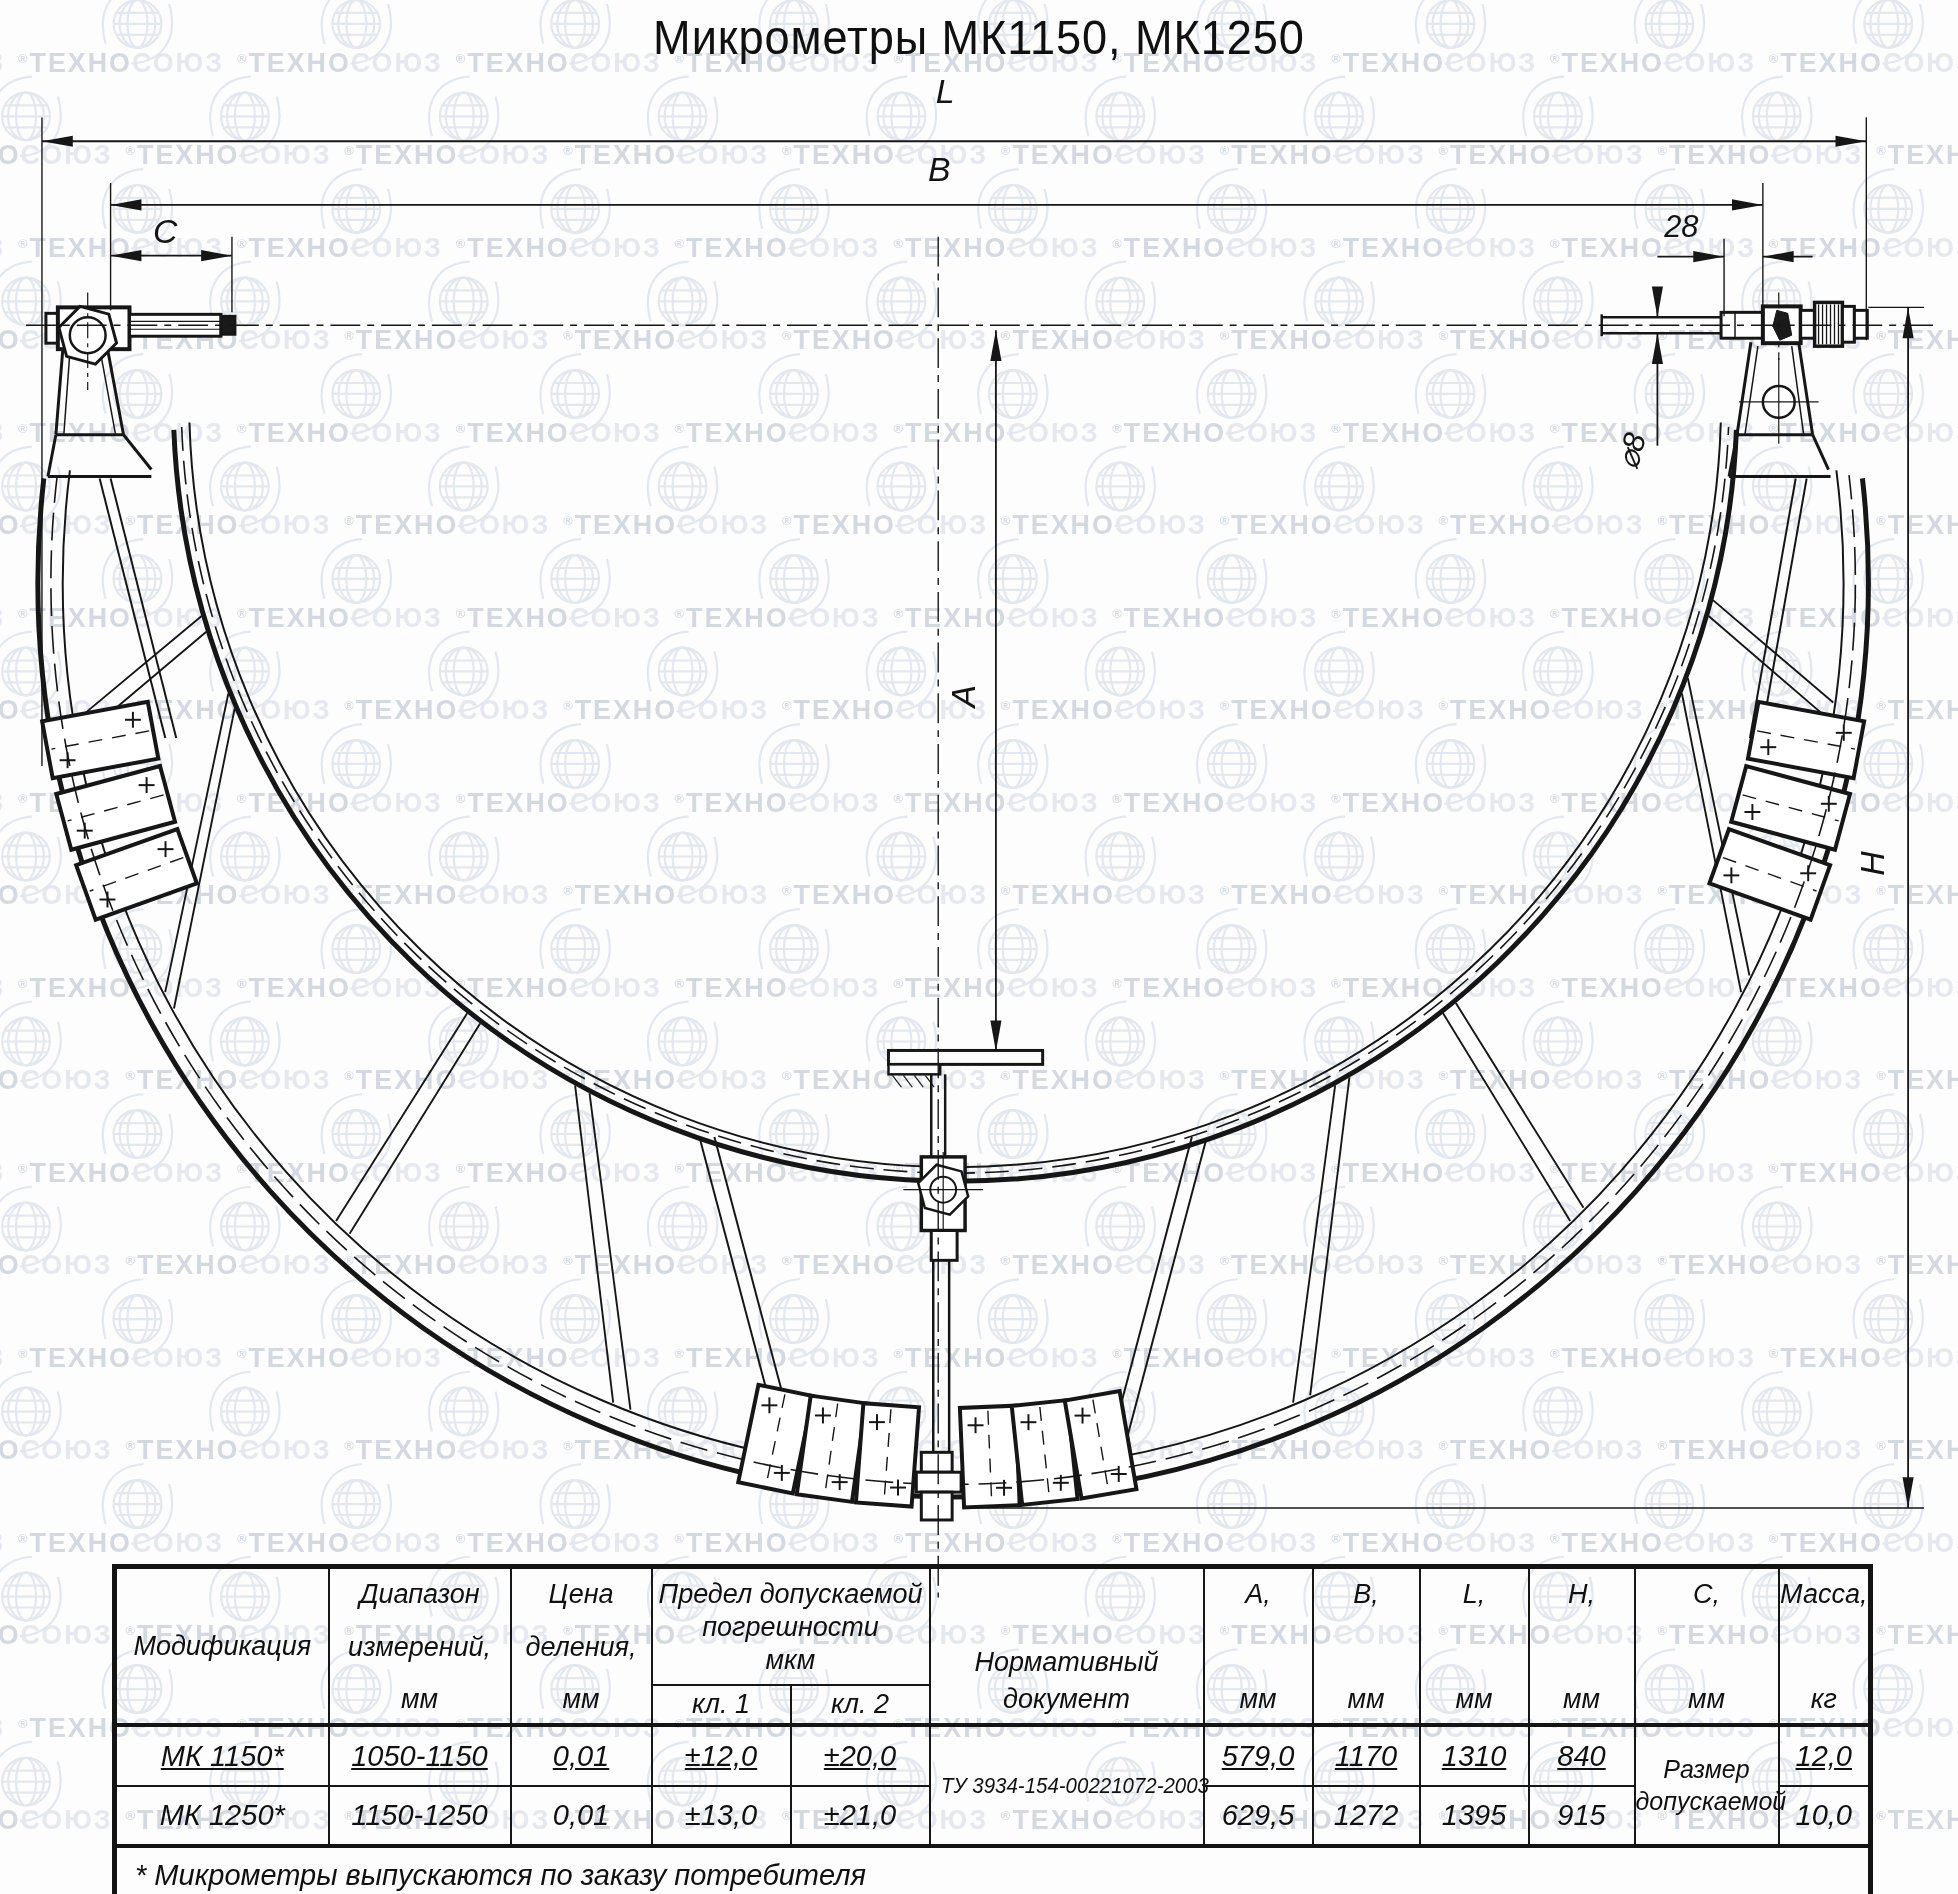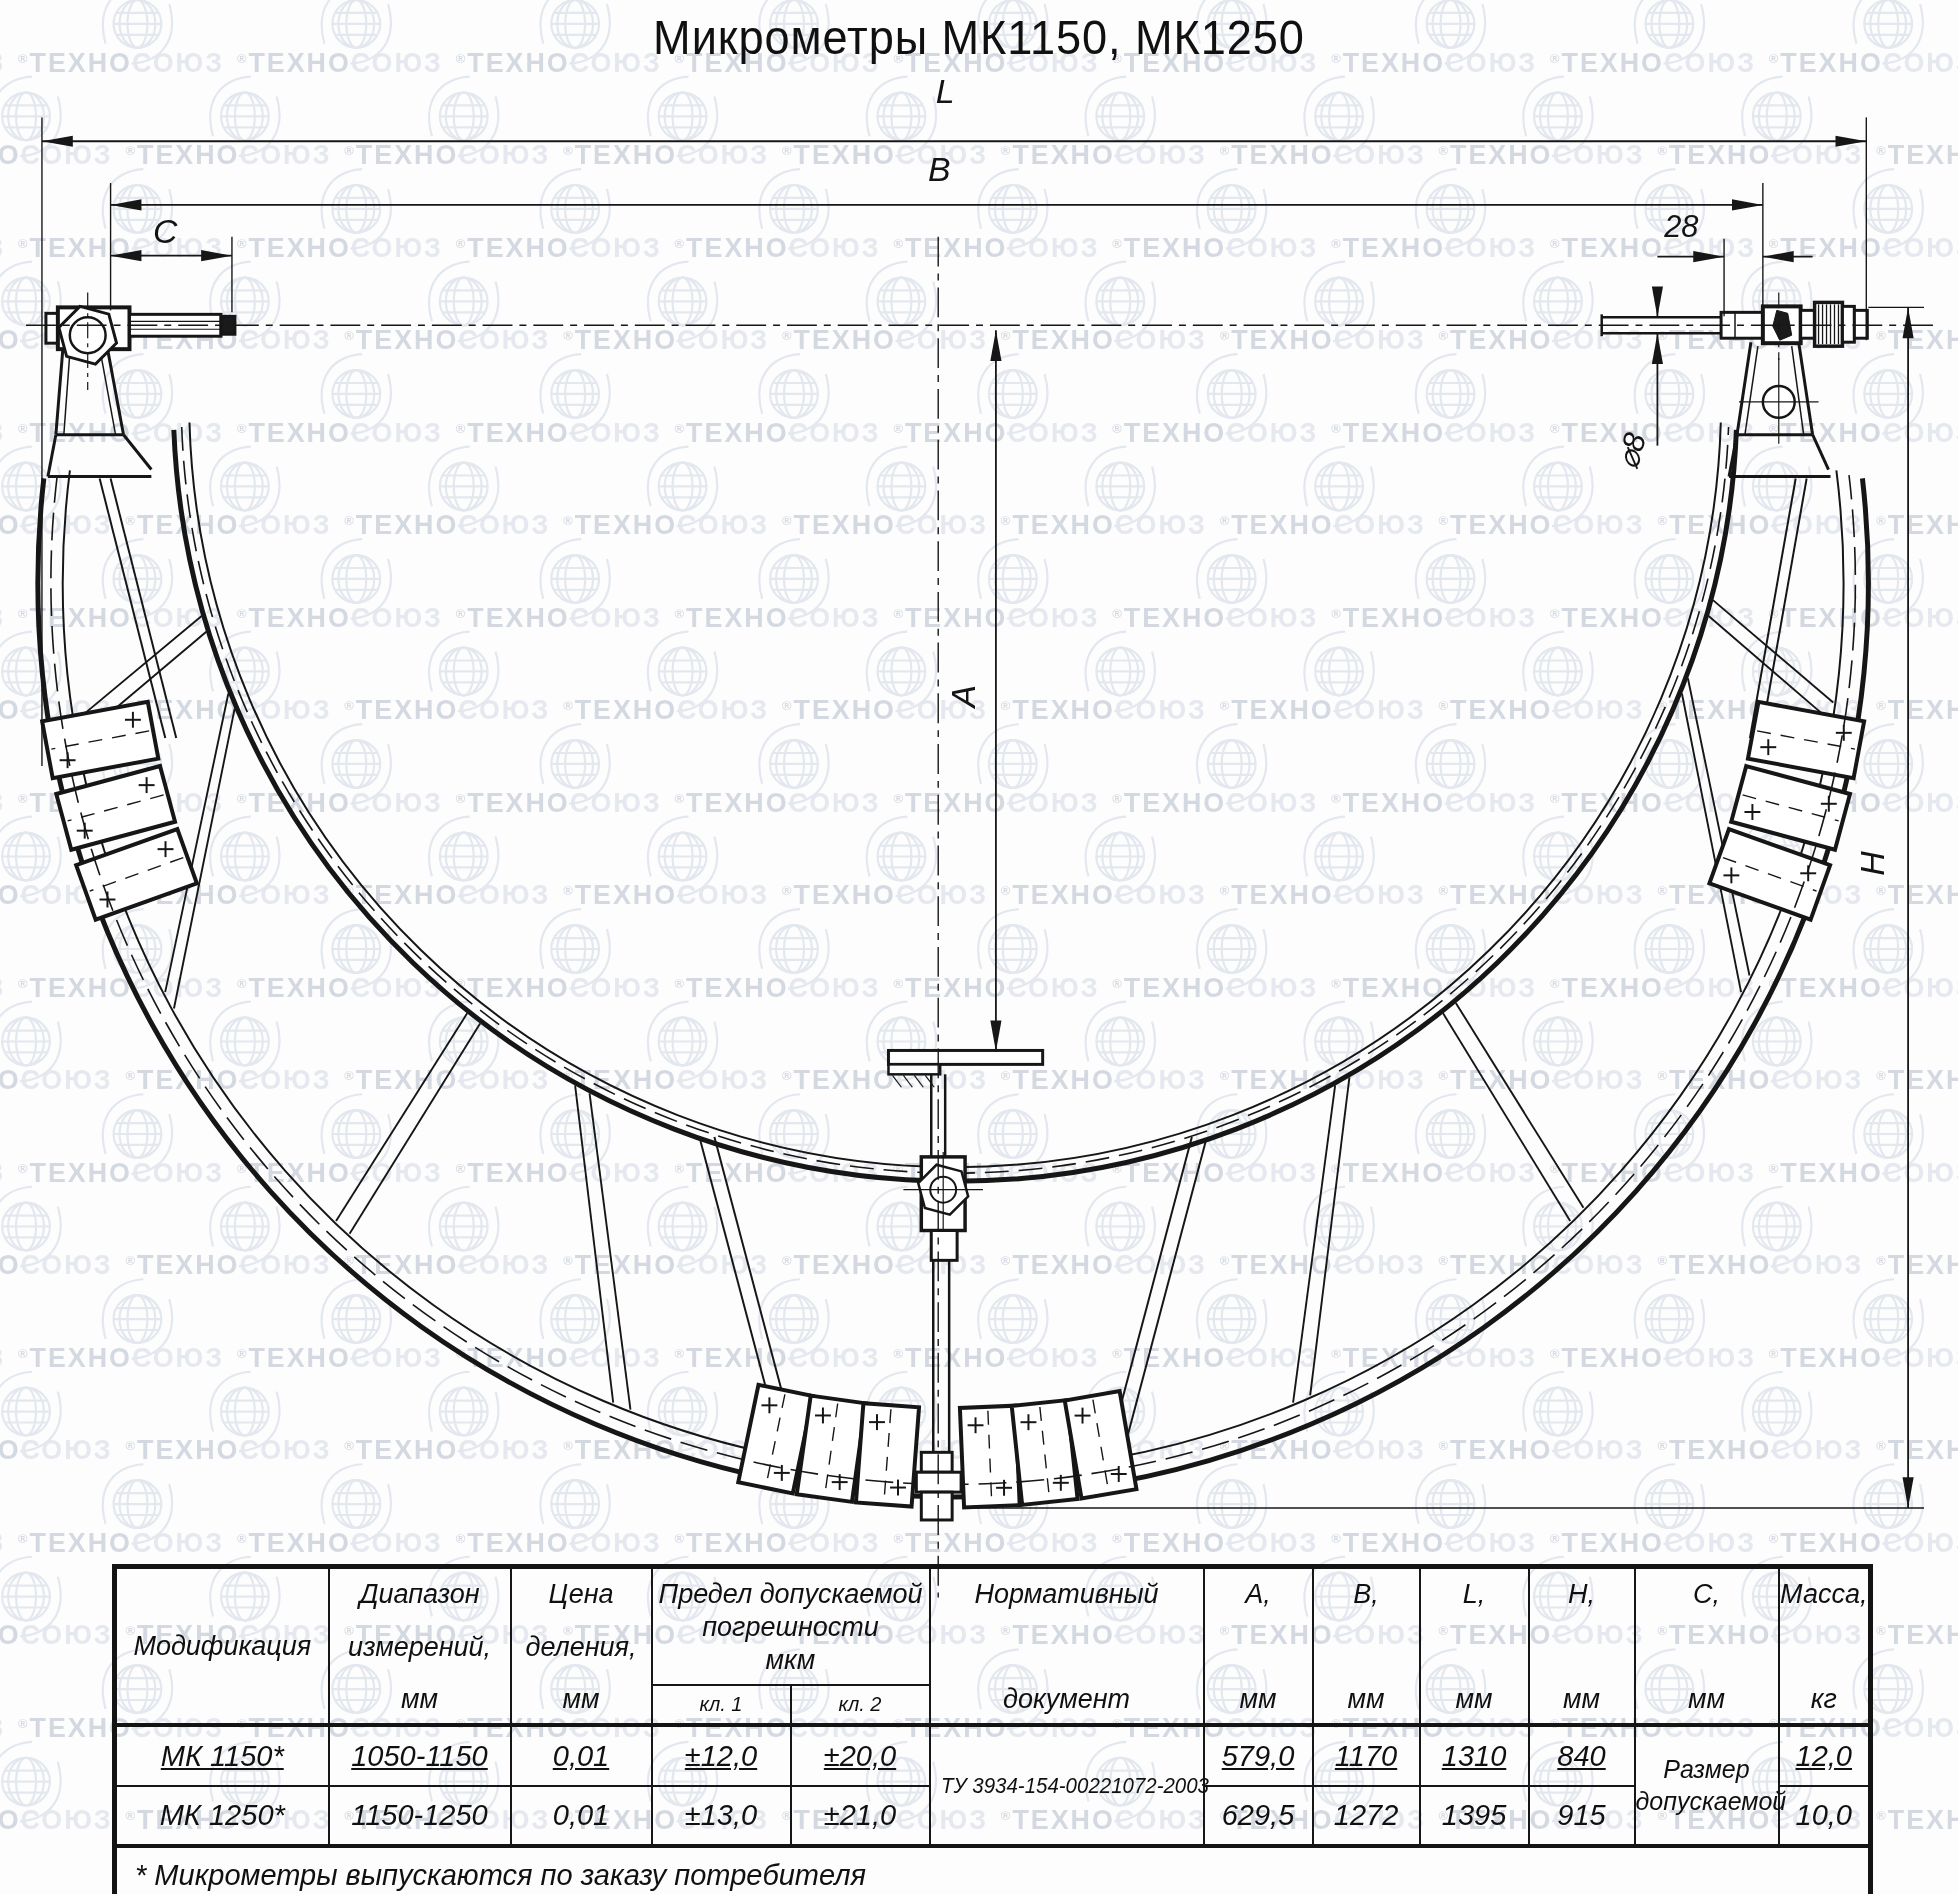--- a/index.html
+++ b/index.html
@@ -10,21 +10,21 @@
          font-size:48px;letter-spacing:1px;transform:scaleX(.94);color:#101010;z-index:3;}
   
   table.spec{position:absolute;left:112px;top:1564px;width:1758px;z-index:3;
              border-collapse:collapse;table-layout:fixed;background:transparent;
              border:5px solid #141414;}
   table.spec td{border:2.5px solid #161616;text-align:center;vertical-align:middle;
                 font-style:italic;font-size:27px;color:#101010;padding:0;}
   table.spec .hcell{height:100%;display:flex;flex-direction:column;justify-content:space-between;
                     align-items:center;padding:10px 2px 8px 2px;box-sizing:border-box;}
   table.spec td.hd{height:104px;}
-  table.spec td.sub{height:37px;font-size:20px;}
+  table.spec td.sub{height:37px;font-size:27px;}
   table.spec td.r1{height:58px;font-size:29px;text-decoration:underline;}
   table.spec td.r2{height:57px;font-size:29px;}
   table.spec td.doc{font-size:22px;margin-left:14px;}
   table.spec td.cvar{font-size:25px;line-height:1.25;margin-left:48px;}
   table.spec td.foot{height:55px;text-align:left;font-size:29px;padding-left:18px;border-top:4px solid #141414;}
   .thickbottom{border-bottom:4px solid #141414 !important;}
   .squeeze{display:inline-block;transform:scaleX(.93);white-space:nowrap;}
   .dlab{font-style:italic;font-size:34px;fill:#141414;}
   .dlab28{font-style:italic;font-size:31px;fill:#141414;}
 </style>
@@ -2927,21 +2927,21 @@
             </div>
           </td>
         <td class="hd" colspan="2">
           <div class="hcell" style="justify-content:space-between;gap:2px">
               <span>Предел допускаемой</span>
               <span>погрешности</span>
               <span>мкм</span>
             </div>
           </td>
         <td class="hd thickbottom" rowspan="2">
-          <div class="hcell" style="justify-content:space-between;gap:6px">
+          <div class="hcell" style="justify-content:flex-end;gap:6px">
               <span>Нормативный</span>
               <span>документ</span>
             </div>
           </td>
         <td class="hd thickbottom" rowspan="2">
           <div class="hcell">
               <span>А,</span>
               <span>мм</span>
             </div>
           </td>

